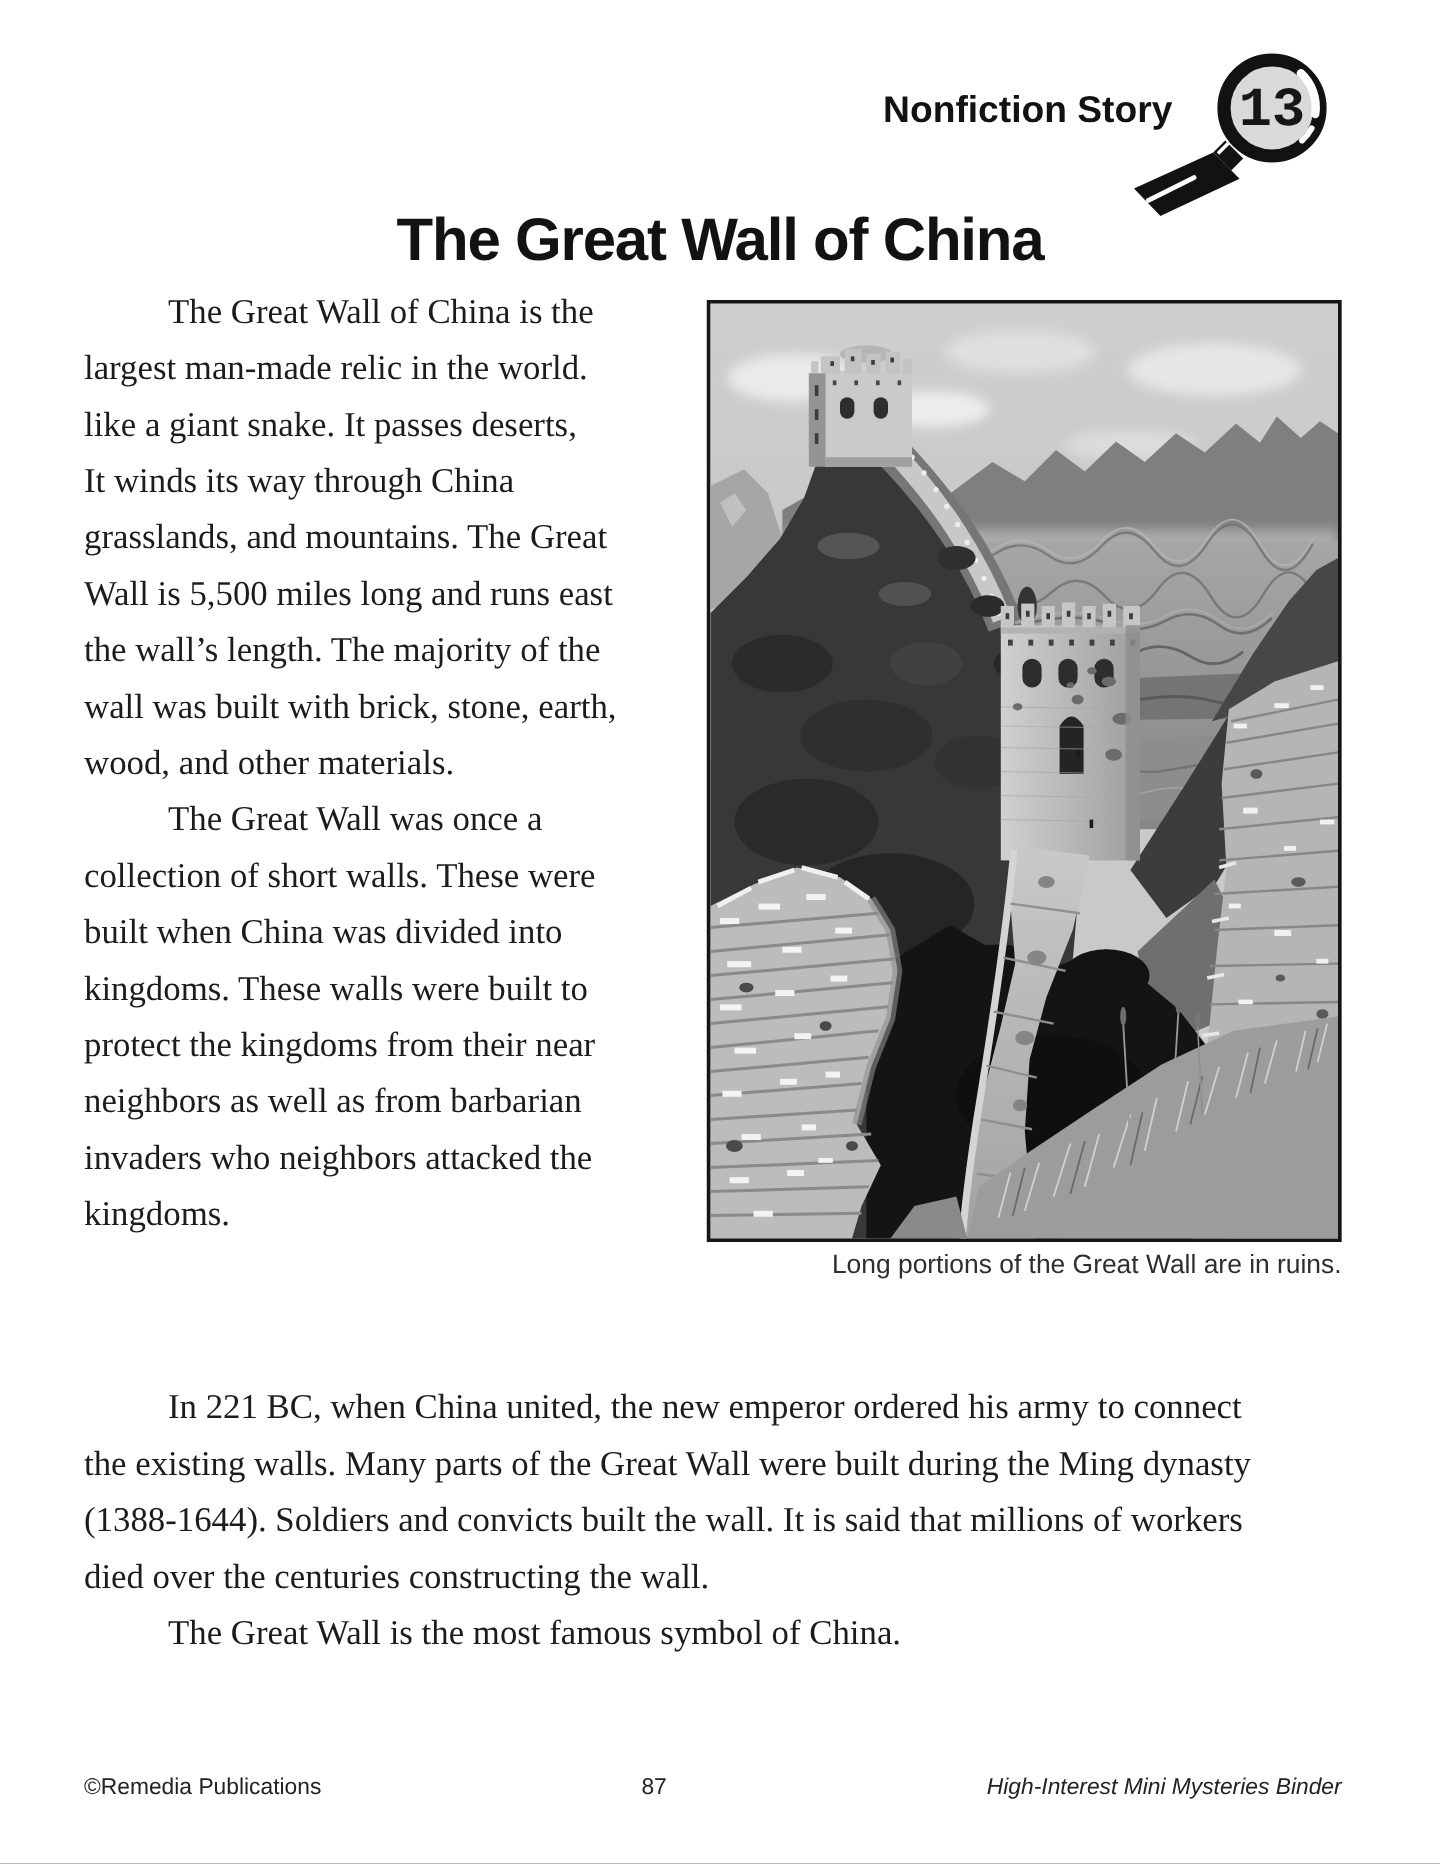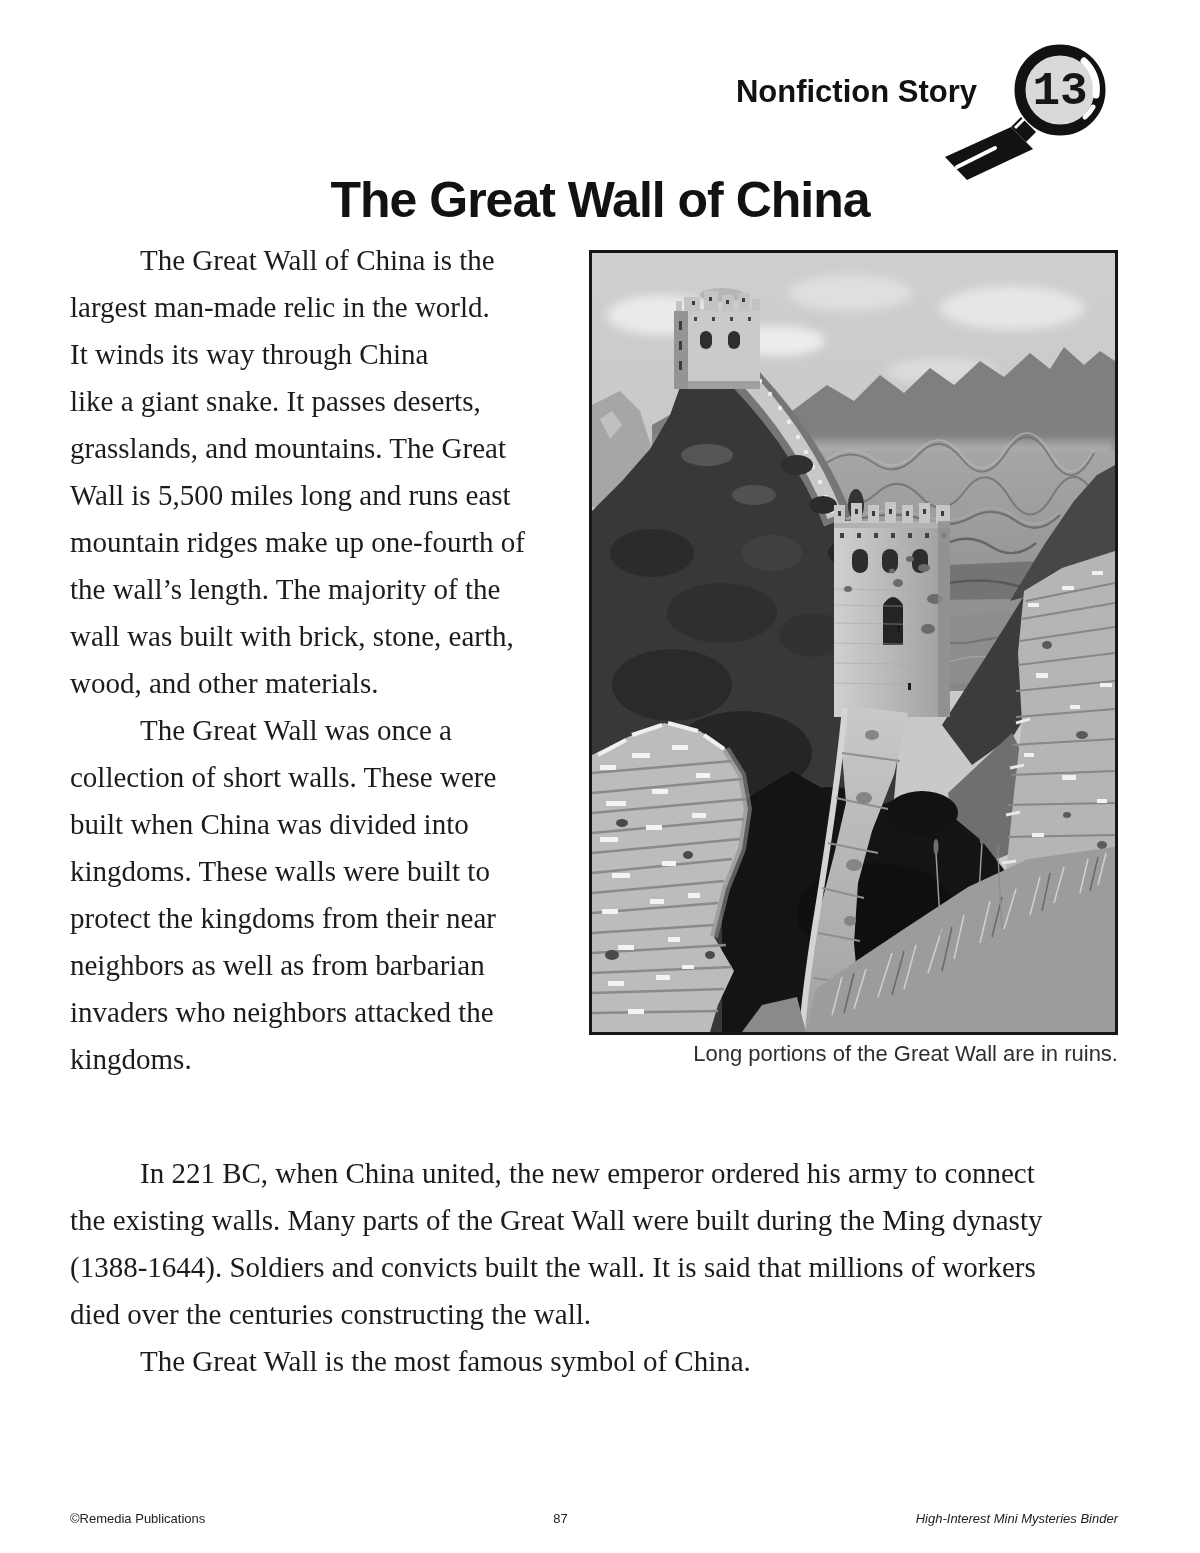--- a/index.html
+++ b/index.html
@@ -37,23 +37,23 @@
   .photo-frame svg{display:block;}
   .caption{
     position:absolute;top:1041px;right:82px;
     font-family:"Liberation Sans",sans-serif;font-size:22px;color:#2e2e2e;
     white-space:nowrap;
   }
   
   .footer{
     position:absolute;left:70px;right:82px;top:1479px;
     display:flex;justify-content:space-between;align-items:baseline;
-    font-family:"Liberation Sans",sans-serif;font-size:13px;color:#222222;
-  }
-  .footer .series{font-style:italic;margin-top:32px;}
+    font-family:"Liberation Sans",sans-serif;font-size:19px;color:#222222;
+  }
+  .footer .series{font-style:italic;}
 </style>
 </head>
 <body>
 
 <div class="page">
 
   <span class="header-label">Nonfiction Story</span>
 
   <div class="magnifier">
     <svg width="185" height="150" viewBox="0 0 185 150">
@@ -68,25 +68,24 @@
       <path d="M158,74 A38,38 0 0 1 150,84" stroke="#ffffff" stroke-width="5" fill="none" stroke-linecap="round"></path>
     </svg>
     <span class="badge-num">13</span>
   </div>
 
   <h1 class="title">The Great Wall of China</h1>
 
   <div id="column-text" class="col-text">
       <div class="line indent">The Great Wall of China is the</div>
       <div class="line">largest man-made relic in the world.</div>
+      <div class="line">like a giant snake. It passes deserts,</div>
       <div class="line">It winds its way through China</div>
-      <div class="line">like a giant snake. It passes deserts,</div>
       <div class="line">grasslands, and mountains. The Great</div>
       <div class="line">Wall is 5,500 miles long and runs east</div>
-      <div class="line">mountain ridges make up one-fourth of</div>
       <div class="line">the wall’s length.  The majority of the</div>
       <div class="line">wall was built with brick, stone, earth,</div>
       <div class="line">wood, and other materials.</div>
       <div class="line indent">The Great Wall was once a</div>
       <div class="line">collection of short walls. These were</div>
       <div class="line">built when China was divided into</div>
       <div class="line">kingdoms. These walls were built to</div>
       <div class="line">protect the kingdoms from their near</div>
       <div class="line">neighbors as well as from barbarian</div>
       <div class="line">invaders who neighbors attacked the</div>

